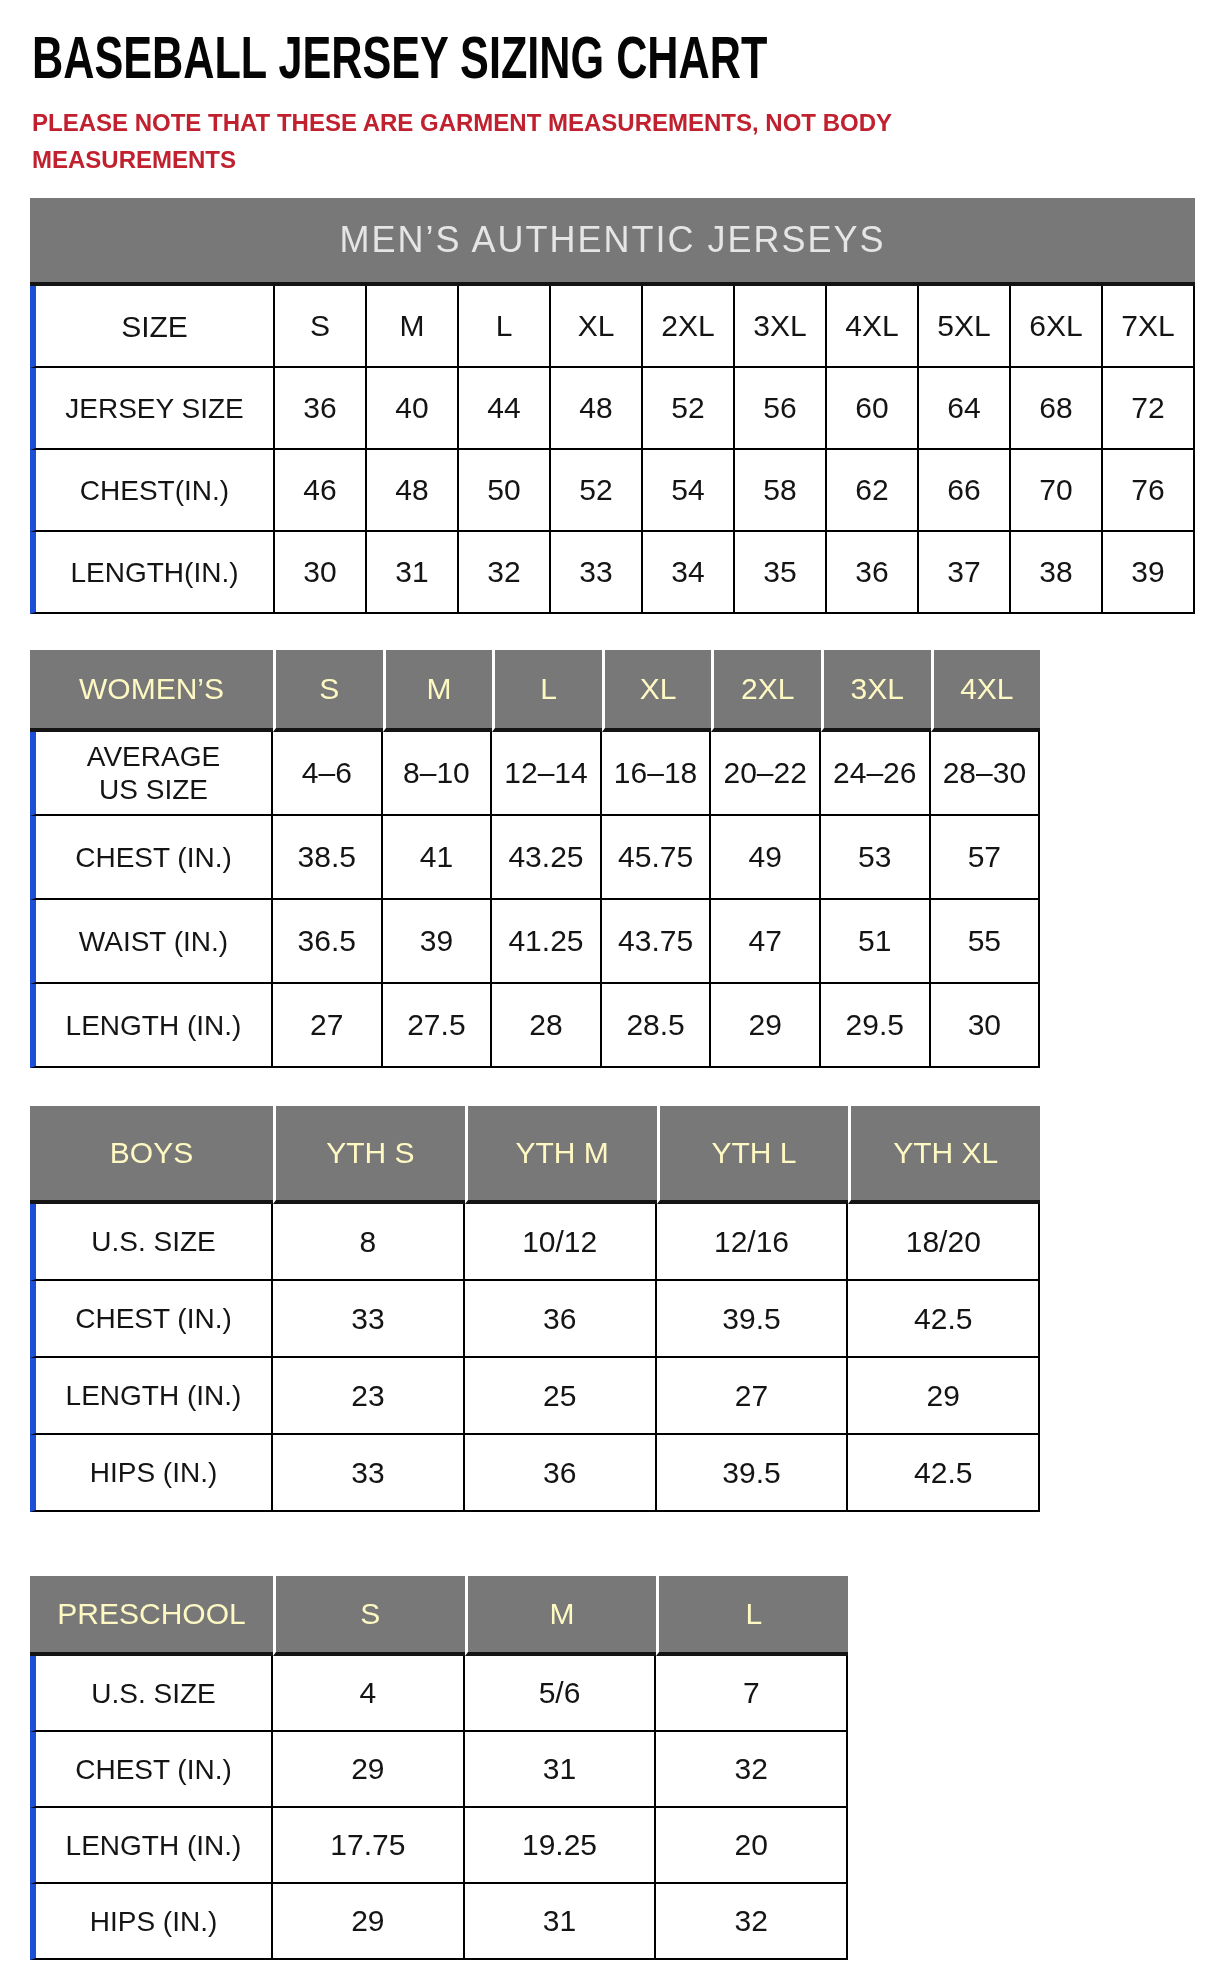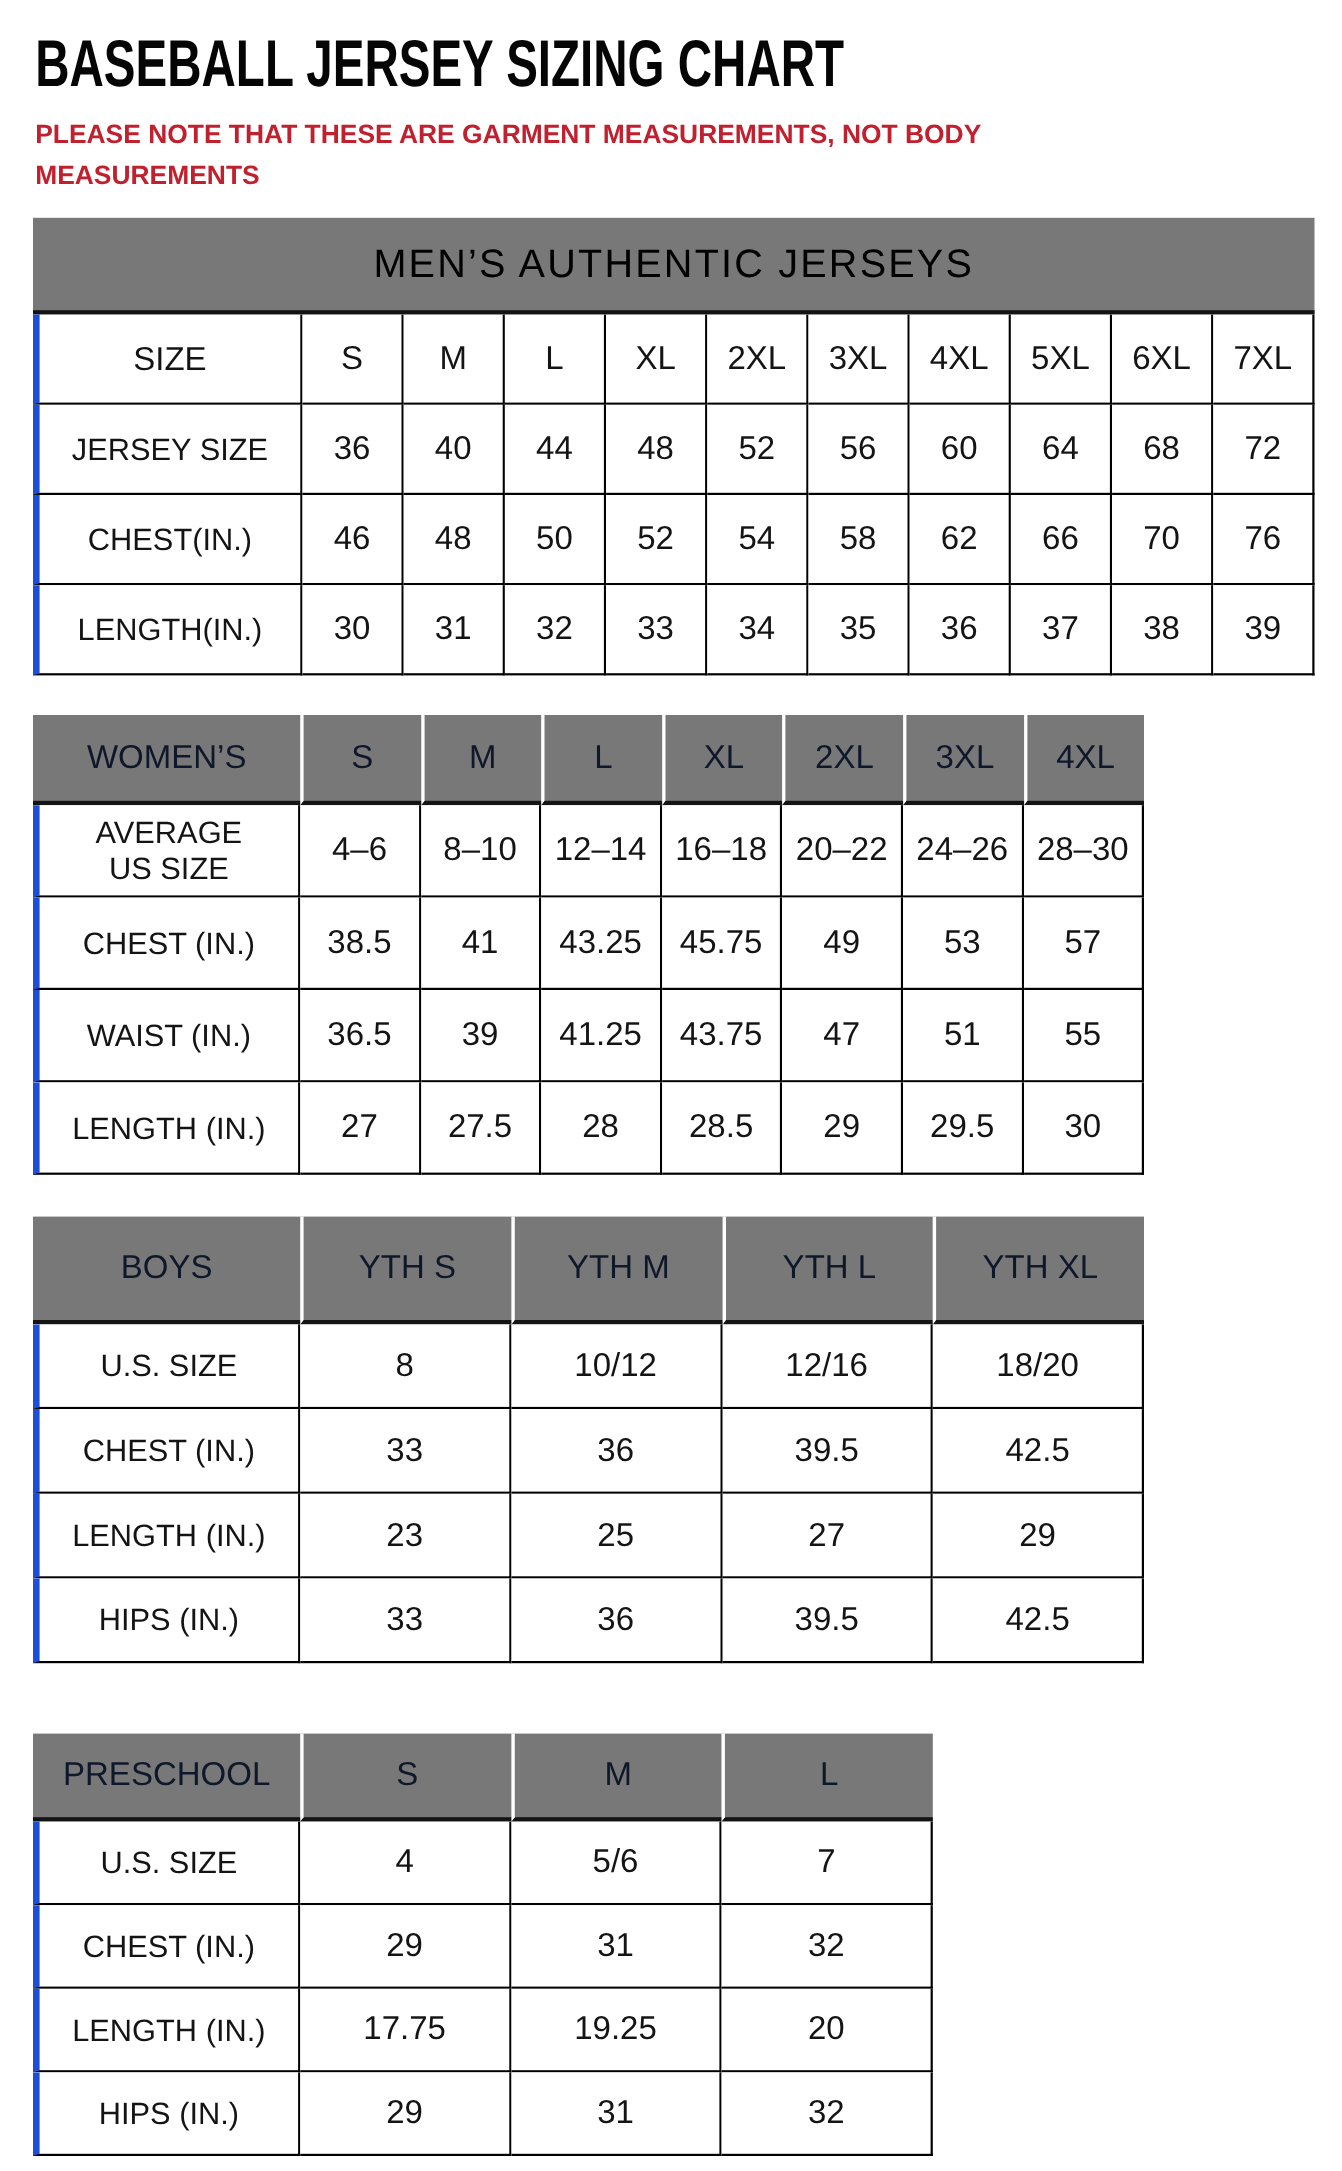--- a/index.html
+++ b/index.html
@@ -43,29 +43,29 @@
     align-items: center;
     justify-content: center;
     text-align: center;
   }
 
   .banner {
     grid-column: 1 / -1;
     height: 88px;
     background: var(--gray, #787878);
     border-bottom: 4px solid #141414;
-    color: #000000;
+    color: #e5e5e5;
     font-size: 36px;
     letter-spacing: 2px;
     font-weight: 400;
   }
 
   .hcell {
     background: var(--gray, #787878);
-    color: #0f172a;
+    color: #fef9c3;
     font-size: 30px;
     border-bottom: 4px solid #141414;
     border-left: 3px solid #ffffff;
   }
   .hcell.hfirst { border-left: none; }
 
   .cell {
     background: #fff;
     border-right: 2px solid #000;
     border-bottom: 2px solid #000;

